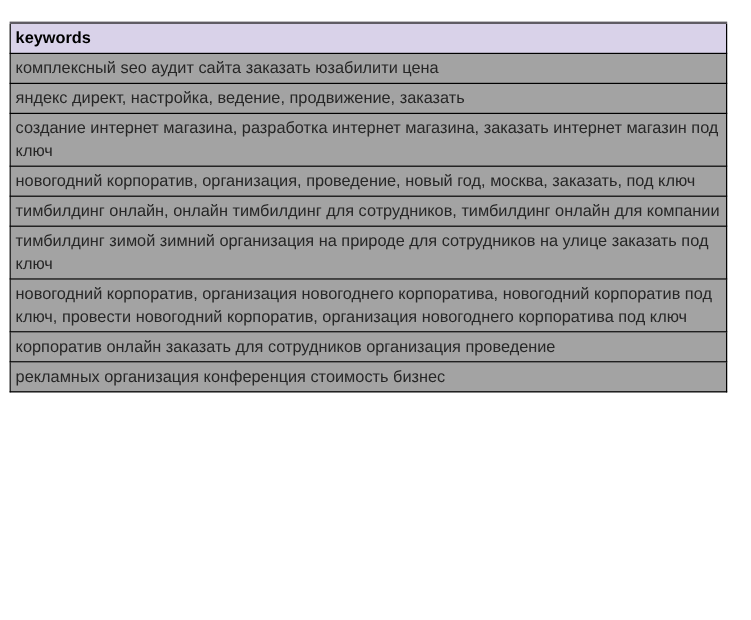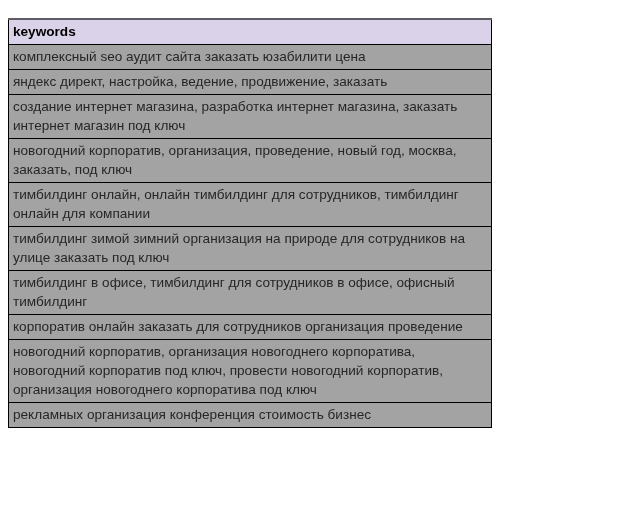--- a/index.html
+++ b/index.html
@@ -17,21 +17,21 @@
     font-family:"Liberation Sans", sans-serif;
     overflow:hidden;
   }
   .page{
     box-sizing:border-box;
     width:626px;height:517px;
     padding:18px 12px 0 8px;
   }
   table.kw-table{
     border-collapse:collapse;
-    width:484px;
+    width:598px;
     table-layout:fixed;
     border-top:2px solid var(--outer-top);
   }
   table.kw-table th,
   table.kw-table td{
     border:1px solid var(--border);
     font-size:13.6px;
     line-height:19px;
     padding:2px 4px 3px 4px;
     text-align:left;
@@ -73,26 +73,23 @@
         <tr>
           <td>новогодний корпоратив, организация, проведение, новый год, москва, заказать, под ключ</td>
         </tr>
         <tr>
           <td>тимбилдинг онлайн, онлайн тимбилдинг для сотрудников, тимбилдинг онлайн для компании</td>
         </tr>
         <tr>
           <td>тимбилдинг зимой зимний организация на природе для сотрудников на улице заказать под ключ</td>
         </tr>
         <tr>
-          <td>тимбилдинг в офисе, тимбилдинг для сотрудников в офисе, офисный тимбилдинг</td>
+          <td>новогодний корпоратив, организация новогоднего корпоратива, новогодний корпоратив под ключ, провести новогодний корпоратив, организация новогоднего корпоратива под ключ</td>
         </tr>
         <tr>
           <td>корпоратив онлайн заказать для сотрудников организация проведение</td>
-        </tr>
-        <tr>
-          <td>новогодний корпоратив, организация новогоднего корпоратива, новогодний корпоратив под ключ, провести новогодний корпоратив, организация новогоднего корпоратива под ключ</td>
         </tr>
         <tr>
           <td>рекламных организация конференция стоимость бизнес</td>
         </tr>
       </tbody>
   </table>
 </div>
 
 </body></html>

